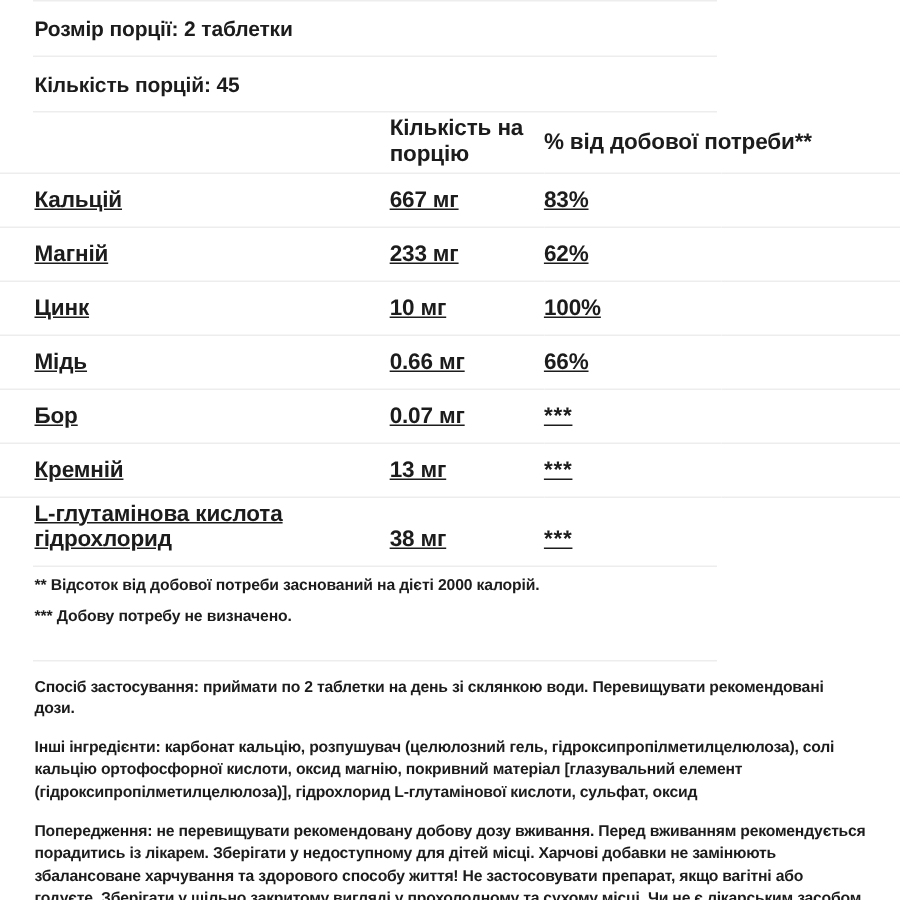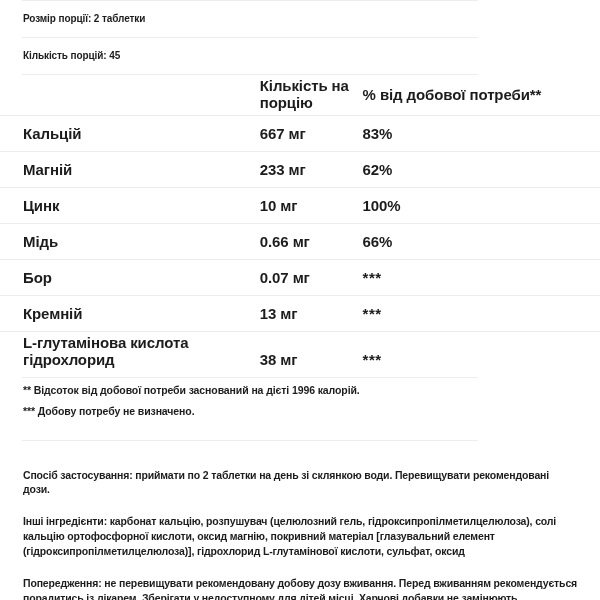--- a/index.html
+++ b/index.html
@@ -27,21 +27,21 @@
   }
   
   .serving-row {
     height: 36px;
     display: flex;
     align-items: center;
     padding-left: 23px;
     box-sizing: border-box;
   }
   .serving-row .txt {
-    font-size: 10px;
+    font-size: 14px;
     font-weight: 600;
     letter-spacing: -0.1px;
     line-height: 1;
     color: #1c1c1c;
   }
   
   .tbl {
     width: 100%;
     border-collapse: collapse;
     table-layout: fixed;
@@ -61,20 +61,21 @@
   .col-pad   { width: 122px; }
   .tbl thead th {
     height: 38px;
     padding-bottom: 2px !important;
   }
   .tbl tbody tr {
     height: 36px;
   }
   .tbl tbody tr.sep td {
     border-top: 1px solid #ededed;
+    text-decoration: underline;
   }
   .tbl tbody tr.tall {
     height: 45px;
   }
   .tbl tbody tr.tall td {
     vertical-align: bottom;
     padding-bottom: 9px !important;
   }
   .cell-dv .stars {
     letter-spacing: 0.5px;
@@ -96,21 +97,21 @@
   
   .paras {
     padding: 0 22px 0 23px;
   }
   .para {
     font-size: 10.5px;
     font-weight: 600;
     letter-spacing: -0.15px;
     line-height: 1.42;
     color: #1c1c1c;
-    margin: 17px 0 11px 0;
+    margin: 0 0 11px 0;
   }
   .para.last { margin-bottom: 0; }
   .spacer-10 { height: 10px; }
   .spacer-8  { height: 8px; }
 </style>
 </head>
 <body>
 
 <div class="panel">
 
@@ -187,21 +188,21 @@
         <td class="col-dv cell-dv"><span class="stars">***</span></td>
         <td class="col-pad"></td>
       </tr>
 
     </tbody>
   </table>
 
   <div class="rule"></div>
 
   <div class="footnotes">
-    <div class="footnote">** Відсоток від добової потреби заснований на дієті 1996 калорій.</div>
+    <div class="footnote">** Відсоток від добової потреби заснований на дієті 2000 калорій.</div>
     <div class="footnote">*** Добову потребу не визначено.</div>
   </div>
 
   <div class="spacer-8"></div>
 
   <div class="rule"></div>
 
   <div class="spacer-10"></div>
 
   <div class="paras">

